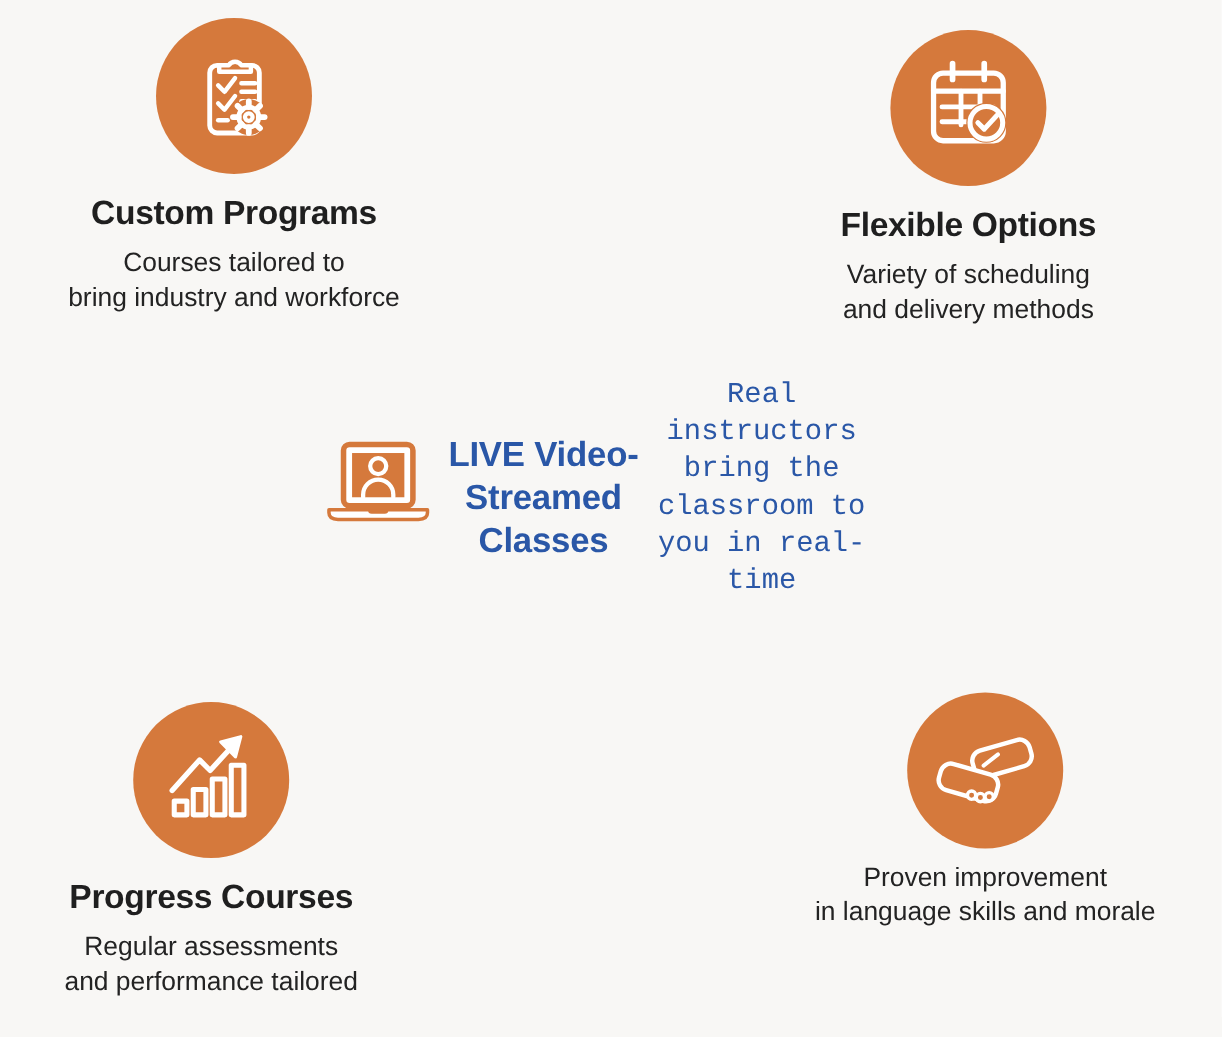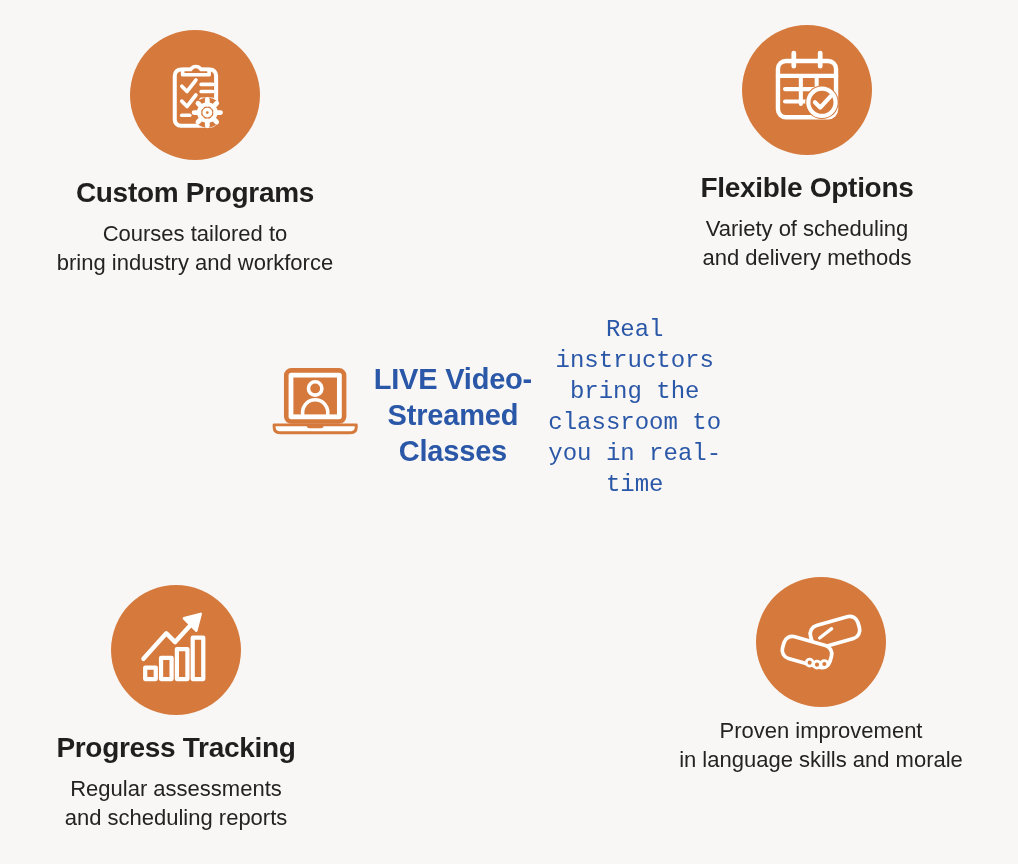--- a/index.html
+++ b/index.html
@@ -54,21 +54,21 @@
   .sw{stroke:#FFFFFF;fill:none;stroke-linecap:round;stroke-linejoin:round;}
   .fo{fill:var(--orange,#D5793C);}
   .fw{fill:#FFFFFF;}
   .so{stroke:var(--orange,#D5793C);}
 </style>
 </head>
 <body>
 
 <div class="canvas">
 
-  <section class="feature" style="left:30px;top:30px;text-align:center;">
+  <section class="feature" style="left:30px;top:15px;text-align:center;">
     <div class="icon-circle">
       <svg viewBox="0 0 100 100">
         <rect class="sw" x="27" y="21" width="47" height="64" rx="7" stroke-width="4.6"></rect>
         <path class="fo" d="M36 27 v-6 h9 a7 7 0 0 1 12 0 h9 v6 z" stroke="#FFFFFF" stroke-width="4.2" stroke-linejoin="round"></path>
         <path class="sw" d="M35 40 l6 6 l10 -13" stroke-width="4.2"></path>
         <path class="sw" d="M57 38 h13 M57 46 h13" stroke-width="4.2"></path>
         <path class="sw" d="M35 57 l6 6 l10 -13" stroke-width="4.2"></path>
         <path class="sw" d="M57 55 h13" stroke-width="4.2"></path>
         <path class="sw" d="M35 73 h9" stroke-width="4.2"></path>
         <g transform="translate(64,70)">
@@ -126,24 +126,24 @@
     <div class="icon-circle">
       <svg viewBox="0 0 100 100">
         <rect class="sw" x="15" y="70" width="12" height="13" stroke-width="4.8"></rect>
         <rect class="sw" x="33" y="59" width="12" height="24" stroke-width="4.8"></rect>
         <rect class="sw" x="51" y="49" width="12" height="34" stroke-width="4.8"></rect>
         <rect class="sw" x="69" y="36" width="12" height="47" stroke-width="4.8"></rect>
         <path class="sw" d="M13 60 L39 31 L49 41 L70 18" stroke-width="5"></path>
         <path class="fw" d="M59 14 L78 9 L73 28 Z" stroke="#FFFFFF" stroke-width="3" stroke-linejoin="round"></path>
       </svg>
     </div>
-    <h2 class="f-title">Progress Tracking</h2>
+    <h2 class="f-title">Progress Courses</h2>
     <p class="f-sub">
       <span>Regular assessments</span><br>
-      <span>and scheduling reports</span>
+      <span>and performance tailored</span>
     </p>
   </section>
 
   <section class="feature" style="left:656px;top:577px;">
     <div class="icon-circle">
       <svg viewBox="0 0 132 92">
         <rect class="sw" x="50" y="14" width="74" height="34" rx="13" stroke-width="5.6" transform="rotate(-16 87 31)"></rect>
         <rect class="fo" x="8" y="44" width="74" height="34" rx="13" stroke="#FFFFFF" stroke-width="5.6" stroke-linejoin="round" transform="rotate(16 45 61)"></rect>
         <path class="sw" d="M64 40 L82 26" stroke-width="5"></path>
         <circle class="fo" cx="49" cy="77" r="5.2" stroke="#FFFFFF" stroke-width="4.2"></circle>

